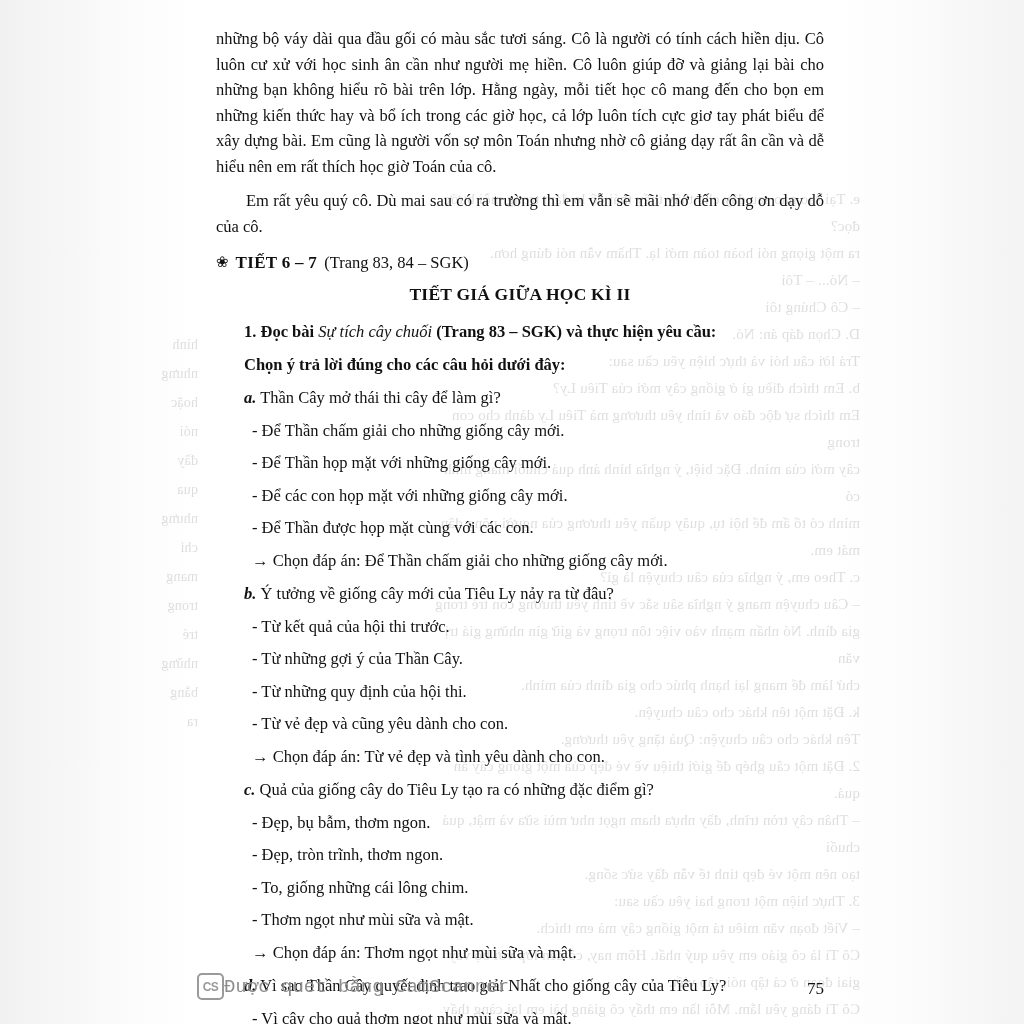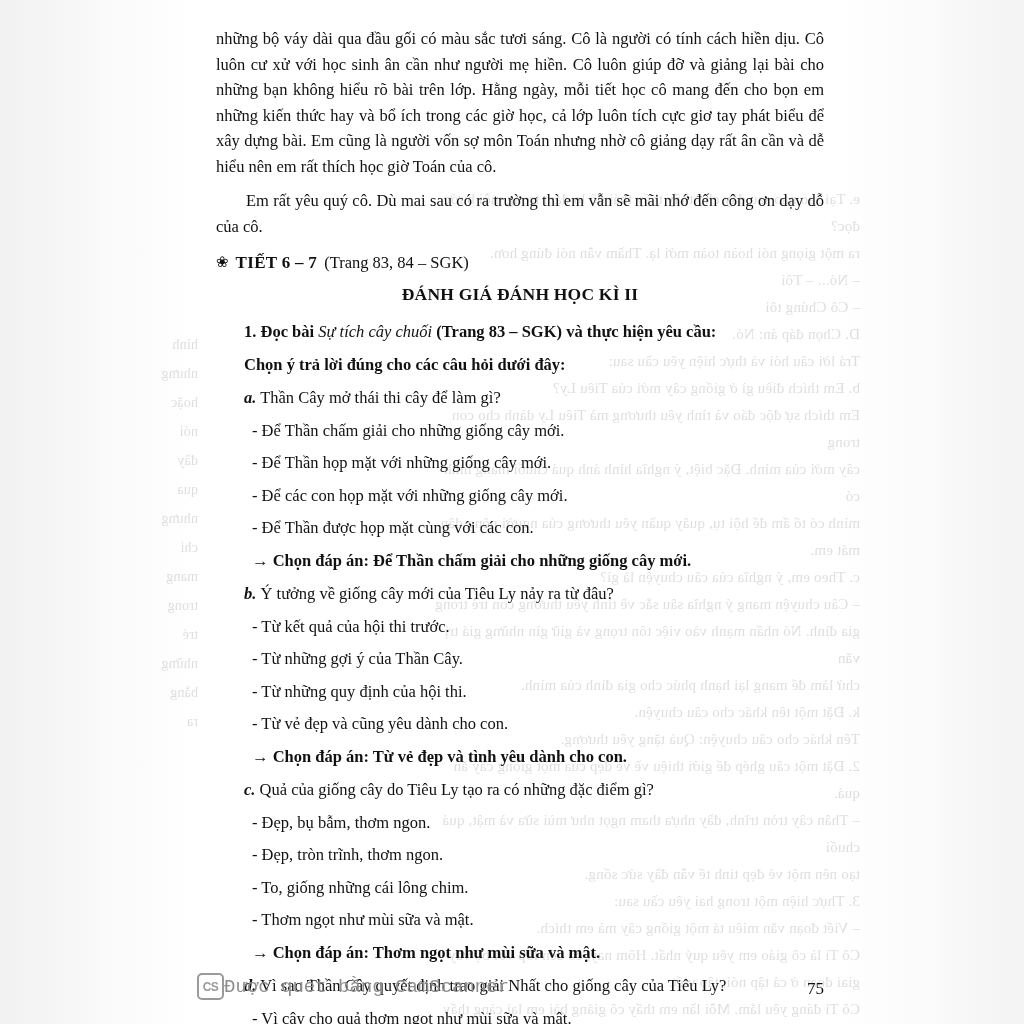--- a/index.html
+++ b/index.html
@@ -147,21 +147,20 @@
 
   .opt {
     margin: 0;
     padding-top: 7px;
     text-indent: 36px;
   }
   .ans {
     margin: 0;
     padding-top: 7px;
     text-indent: 36px;
-    font-weight: bold;
   }
 
   
   #footer {
     position: absolute;
     left: 0;
     bottom: 0;
     width: 1024px;
     height: 74px;
   }
@@ -254,21 +253,21 @@
 
     <p class="body-par">những bộ váy dài qua đầu gối có màu sắc tươi sáng. Cô là người có tính cách hiền dịu. Cô luôn cư xử với học sinh ân cần như người mẹ hiền. Cô luôn giúp đỡ và giảng lại bài cho những bạn không hiểu rõ bài trên lớp. Hằng ngày, mỗi tiết học cô mang đến cho bọn em những kiến thức hay và bổ ích trong các giờ học, cả lớp luôn tích cực giơ tay phát biểu để xây dựng bài. Em cũng là người vốn sợ môn Toán nhưng nhờ cô giảng dạy rất ân cần và dễ hiểu nên em rất thích học giờ Toán của cô.</p>
     <p class="body-par indent">Em rất yêu quý cô. Dù mai sau có ra trường thì em vẫn sẽ mãi nhớ đến công ơn dạy dỗ của cô.</p>
 
     <div class="tiet-line">
       <span class="flower-icon">❀</span>
       <span class="tiet-label">TIẾT 6 – 7</span>
       <span class="tiet-sub">(Trang 83, 84 – SGK)</span>
     </div>
 
-    <h1 class="section-title">ĐÁNH GIÁ ĐÁNH HỌC KÌ II</h1>
+    <h1 class="section-title">TIẾT GIÁ GIỮA HỌC KÌ II</h1>
 
     <p class="q-line"><b>1.</b> <b>Đọc bài</b> <i>Sự tích cây chuối</i> <b>(Trang 83 – SGK) và thực hiện yêu cầu:</b></p>
 
     <p class="sub-head">Chọn ý trả lời đúng cho các câu hỏi dưới đây:</p>
 
     <p class="item-q"><span class="marker">a.</span> <span>Thần Cây mở thái thi cây để làm gì?</span></p>
     <p class="opt">- Để Thần chấm giải cho những giống cây mới.</p>
     <p class="opt">- Để Thần họp mặt với những giống cây mới.</p>
     <p class="opt">- Để các con họp mặt với những giống cây mới.</p>
     <p class="opt">- Để Thần được họp mặt cùng với các con.</p>

